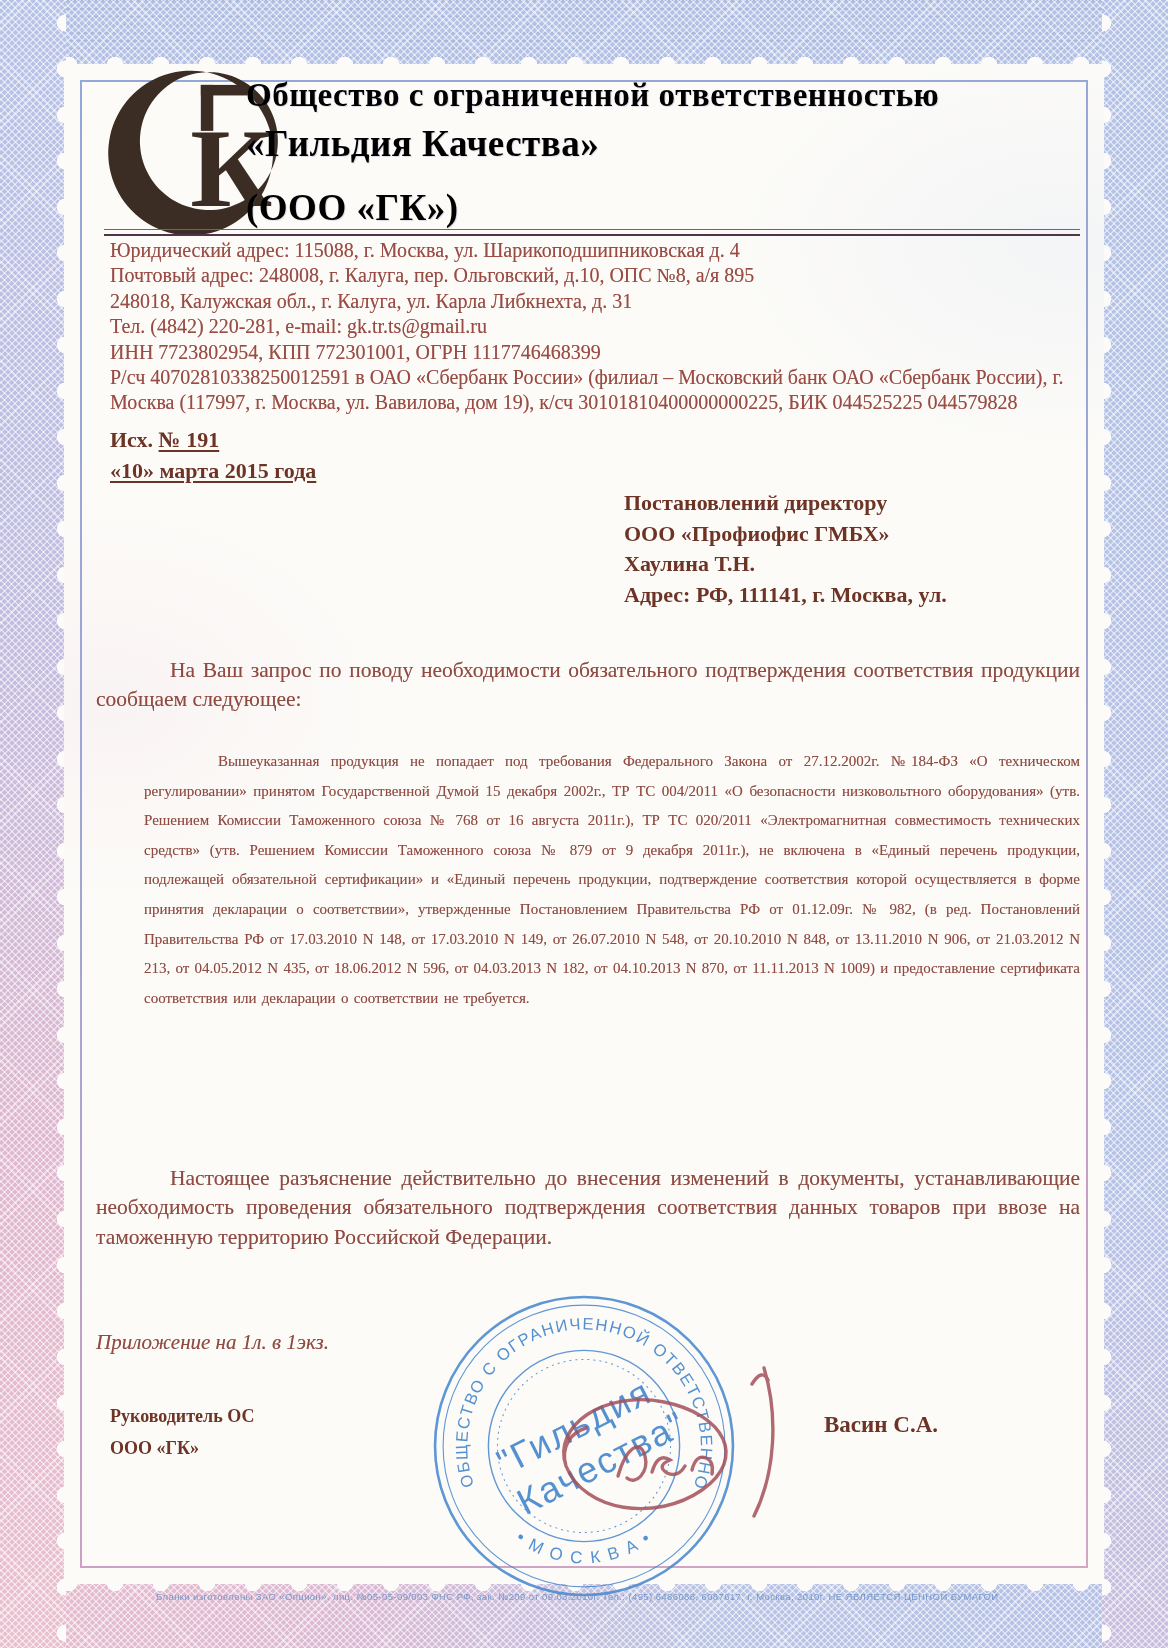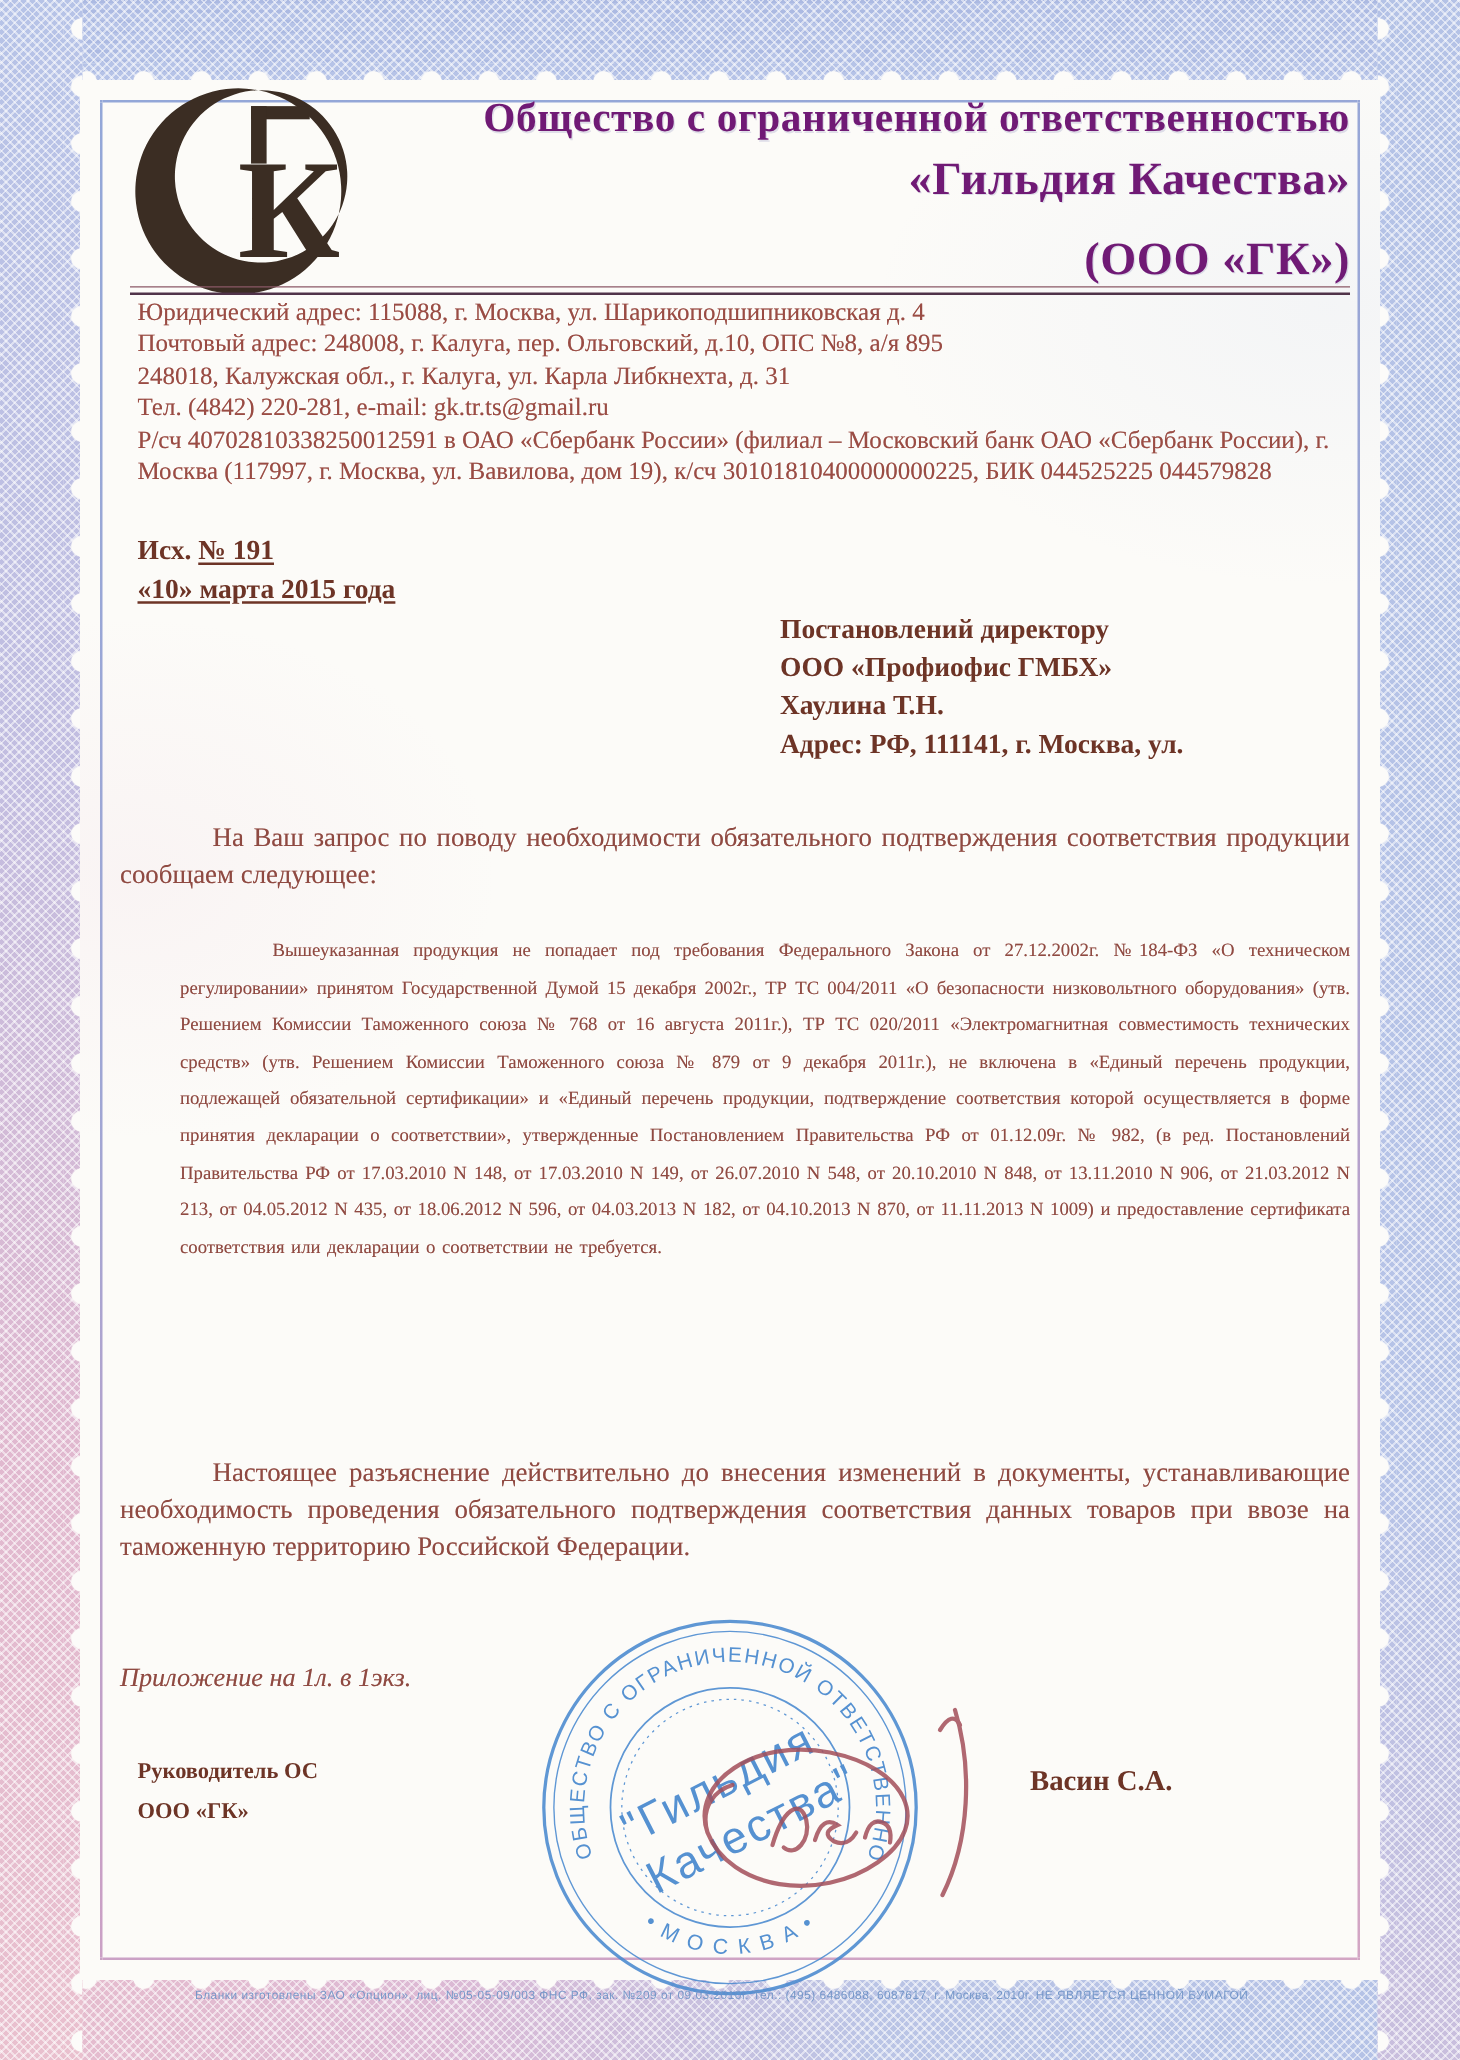--- a/index.html
+++ b/index.html
@@ -51,22 +51,22 @@
   .frame-line {
     position:absolute; inset:80px; z-index:3; pointer-events:none;
     border:2.5px solid;
     border-image:linear-gradient(165deg,#93a7d8 0%,#9fa6d4 45%,#c79fc6 78%,#d3a6c4 100%) 1;
   }
 
   .content { position:absolute; left:96px; top:60px; width:984px; height:1520px; z-index:4; }
 
   
   .logo { position:absolute; left:10px; top:0px; width:182px; height:182px; }
-  .titles { position:absolute; left:150px; right:0; top:16px; text-align:right;
-            color:#701a75; font-weight:bold; letter-spacing:.5px;
+  .titles { position:absolute; left:150px; right:0; top:16px; text-align:left;
+            color:#000000; font-weight:bold; letter-spacing:.5px;
             text-shadow:1px 1px 0 rgba(95,95,160,.18); }
   .t1 { font-size:33px; line-height:1.2; }
   .t2 { font-size:37px; line-height:1.25; margin-top:5px; }
   .t3 { font-size:37px; line-height:1.25; margin-top:18px; }
 
   .rule { position:absolute; left:8px; right:0; top:169px; height:4px;
           border-top:1.5px solid #8a5866; border-bottom:2.5px solid #503349; }
 
   .contacts { position:absolute; left:14px; right:14px; top:178px;
               font-size:20px; line-height:25.4px; color:#9a4c44;
@@ -128,20 +128,21 @@
       <div class="t3">(ООО «ГК»)</div>
     </div>
 
     <div class="rule"></div>
 
     <div class="contacts">
       <div>Юридический адрес:  115088,  г. Москва, ул. Шарикоподшипниковская д. 4</div>
       <div>Почтовый адрес: 248008, г. Калуга, пер. Ольговский, д.10, ОПС №8, а/я 895</div>
       <div>248018, Калужская обл., г. Калуга, ул. Карла Либкнехта, д. 31</div>
       <div>Тел. (4842) 220-281, e-mail: gk.tr.ts@gmail.ru</div>
+      <div>ИНН 7723802954, КПП 772301001, ОГРН 1117746468399</div>
       <div>Р/сч 40702810338250012591 в ОАО «Сбербанк России» (филиал – Московский банк ОАО «Сбербанк России), г. Москва (117997,  г. Москва, ул. Вавилова, дом 19), к/сч 30101810400000000225, БИК 044525225 044579828</div>
     </div>
 
     <div class="refblock">
       <div>
         <span>Исх.</span>
         <span class="u">№ 191</span>
       </div>
       <div class="u">«10» марта 2015 года</div>
     </div>

